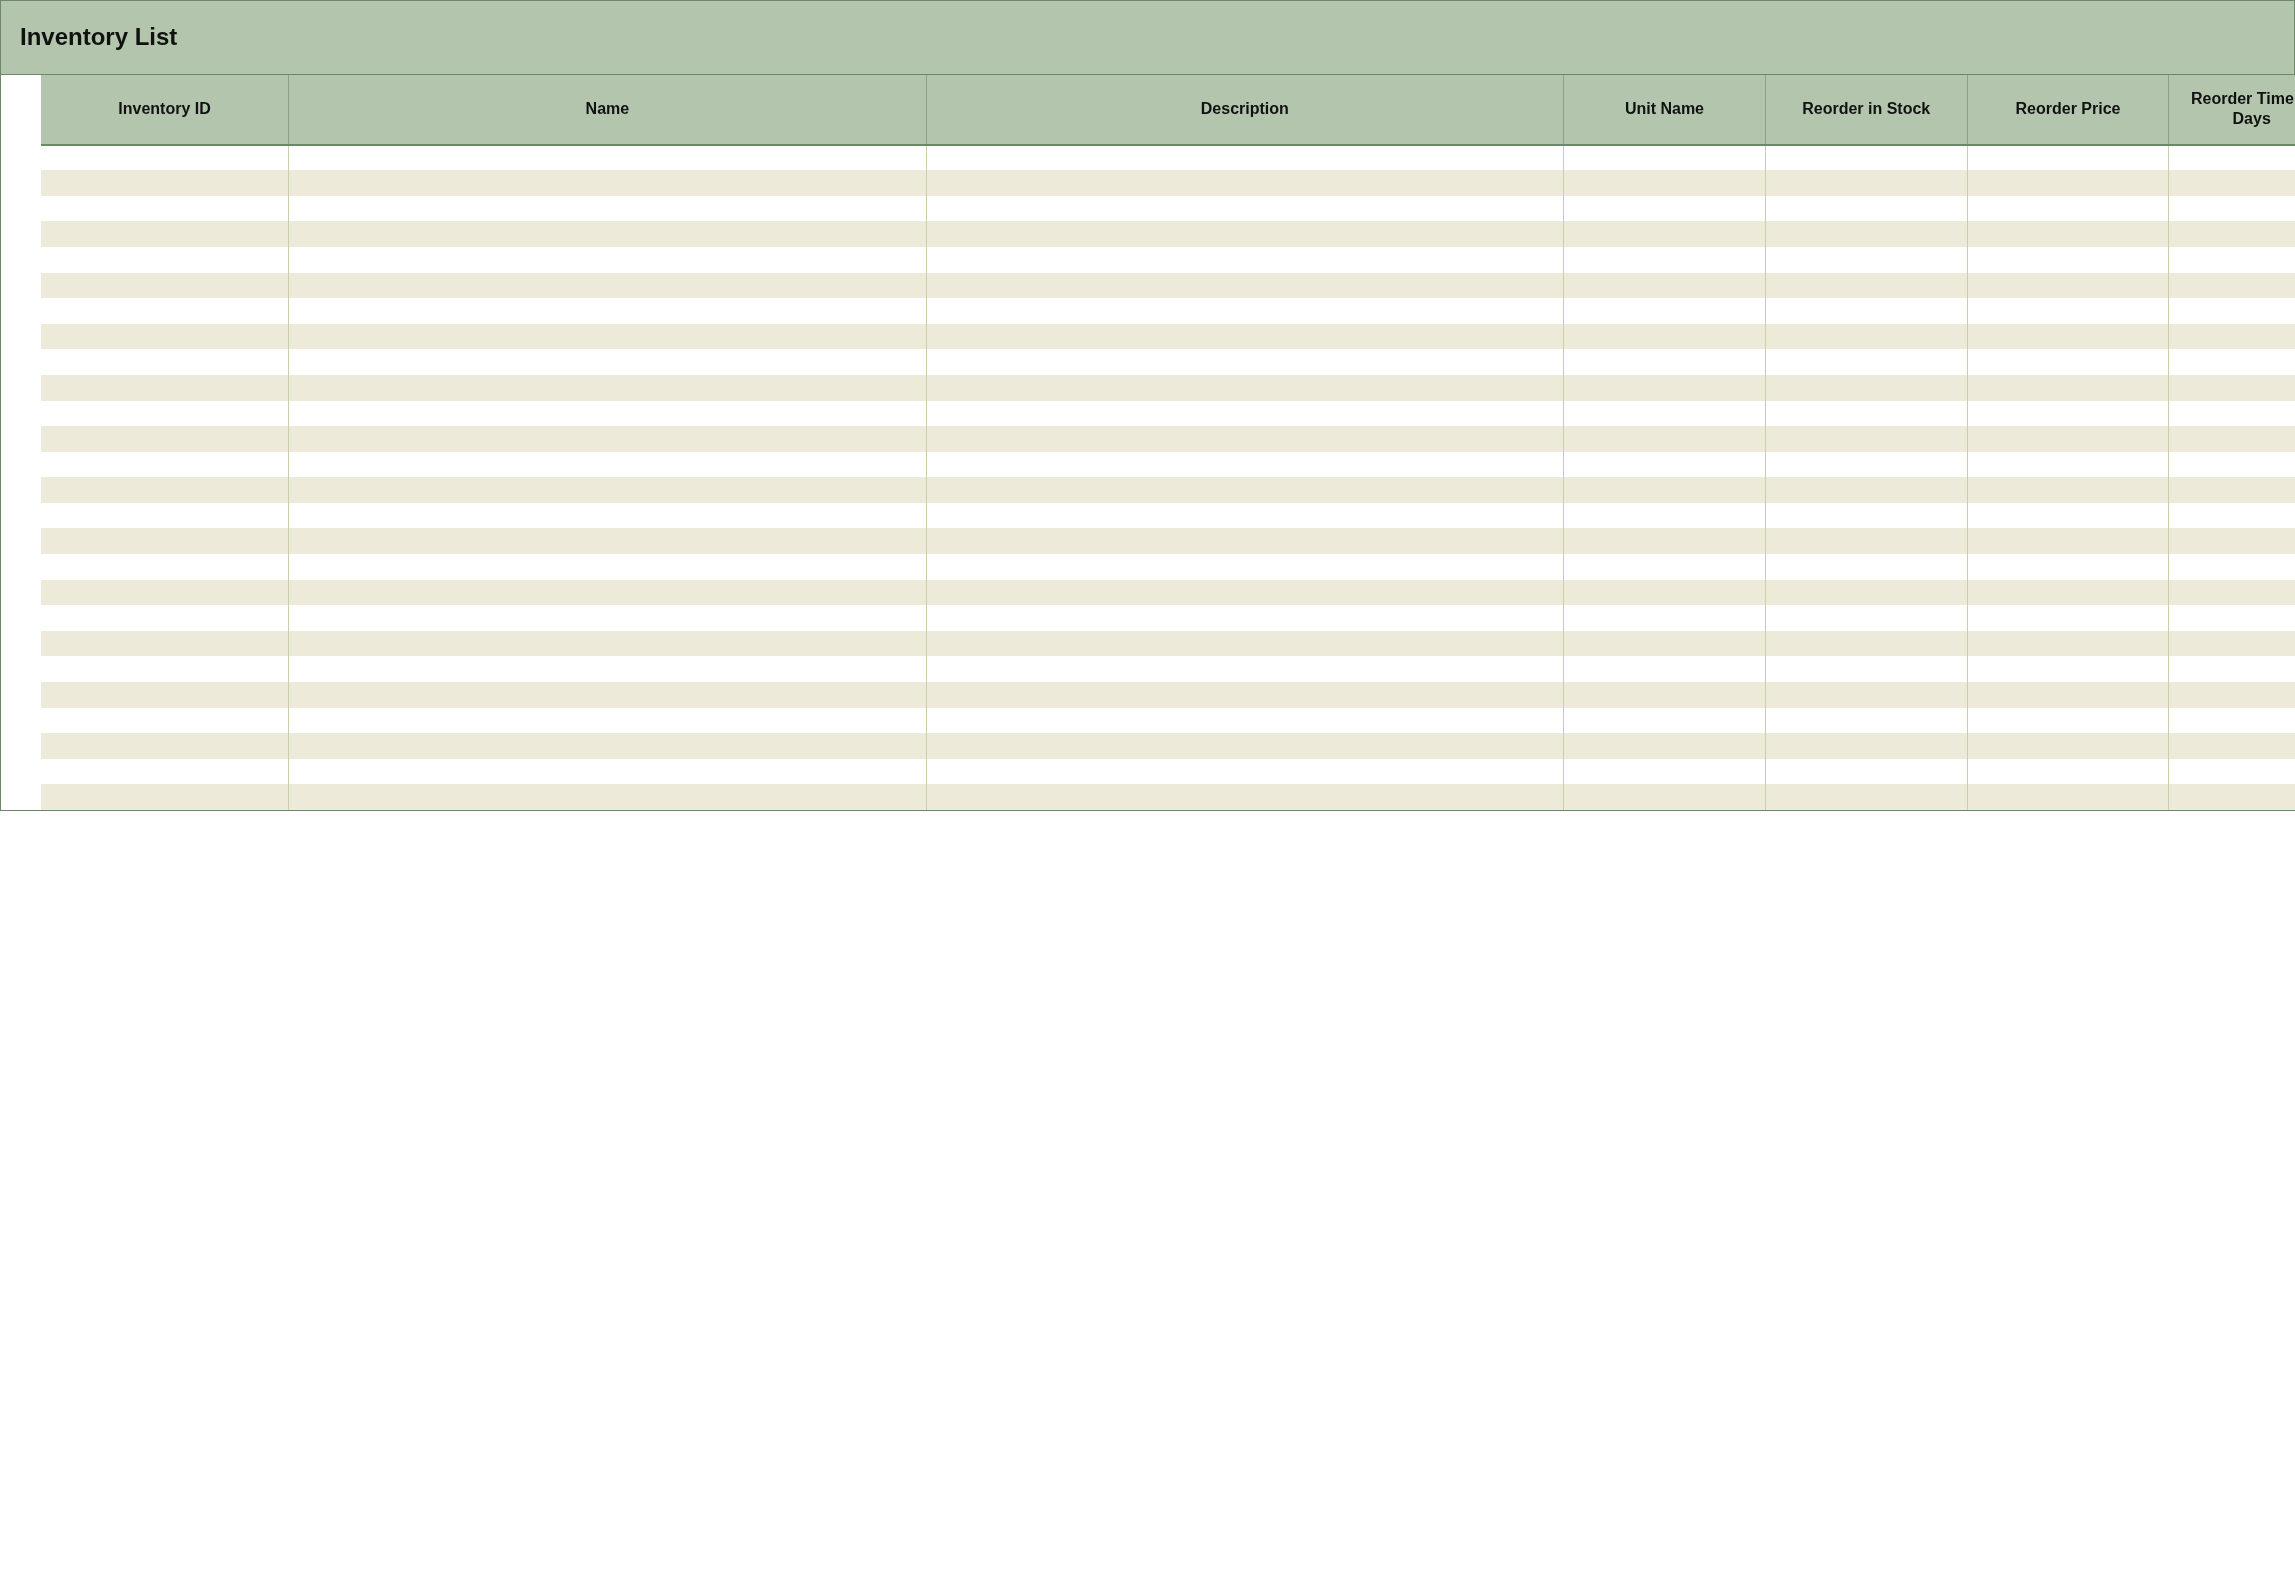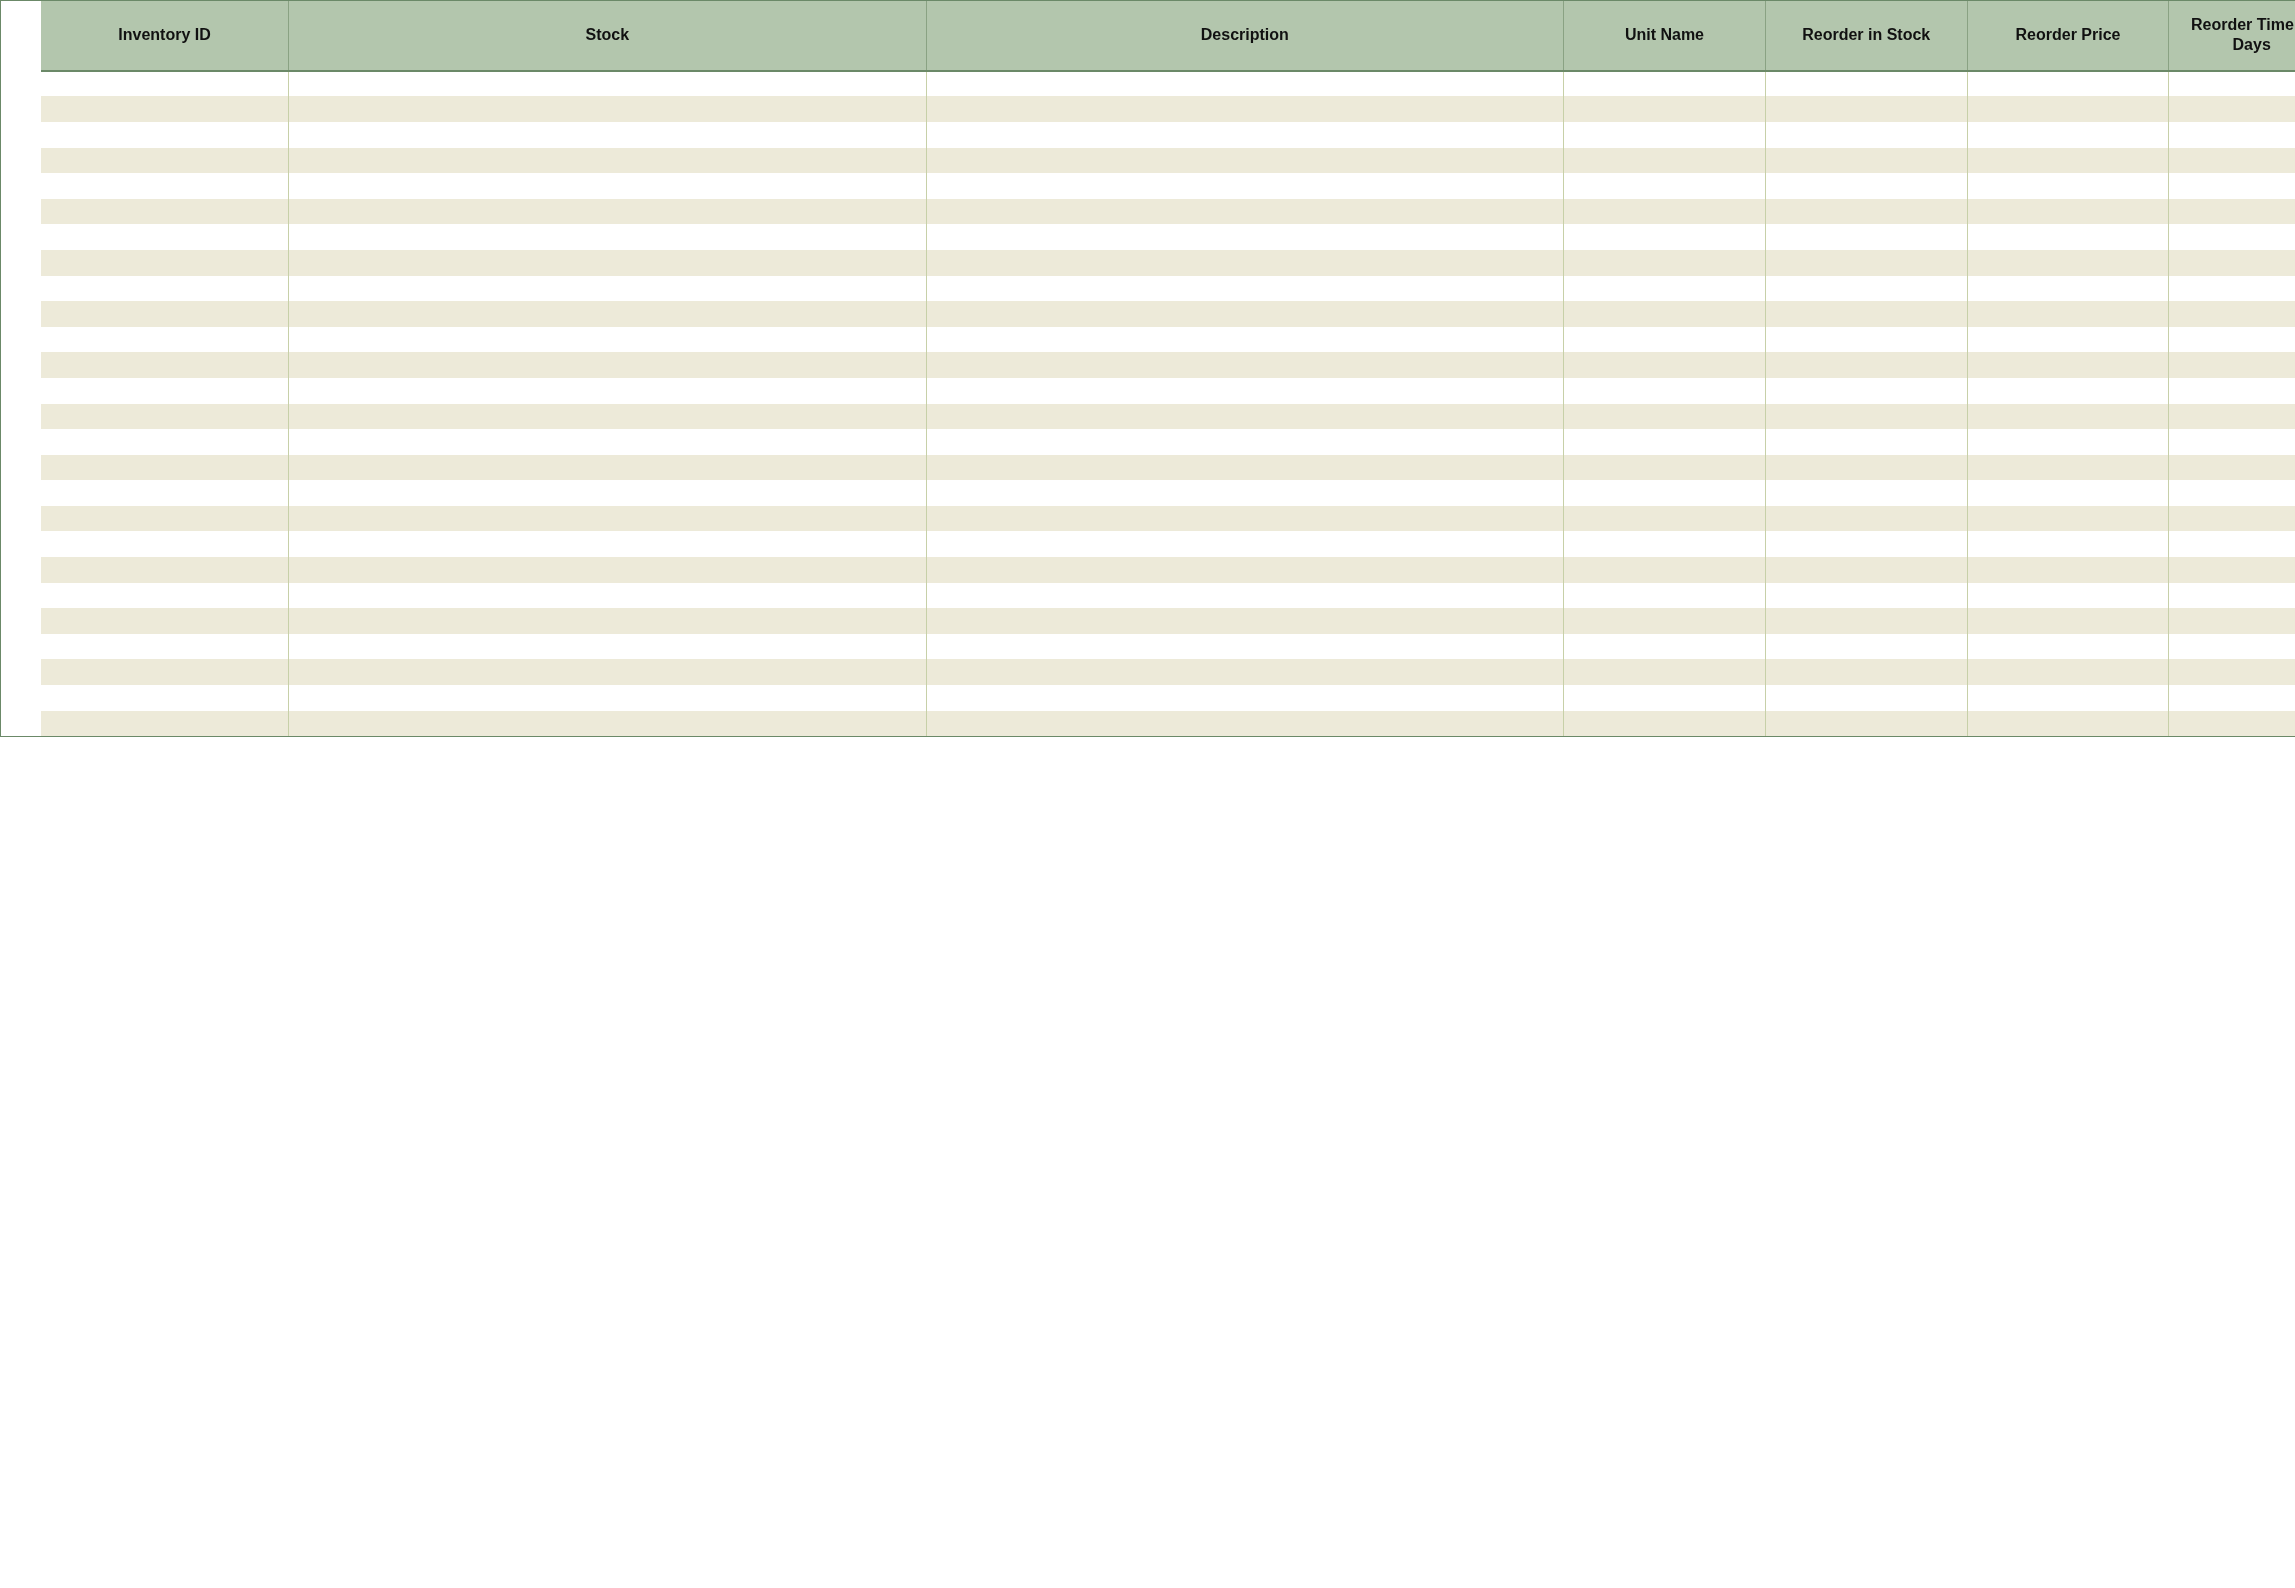--- a/index.html
+++ b/index.html
@@ -66,34 +66,37 @@
     .col-desc { width: 27.8%; }
     .col-price { width: 8.8%; }
     .col-qty { width: 8.8%; }
     .col-reorder { width: 8.8%; }
     .col-days { width: 7.2%; }
   </style>
 </head>
 <body>
 
 <div class="container">
+  <div class="title-bar">
+    <h1>Inventory List</h1>
+  </div>
   <table>
     <colgroup>
       <col class="col-id">
       <col class="col-name">
       <col class="col-desc">
       <col class="col-price">
       <col class="col-qty">
       <col class="col-reorder">
       <col class="col-days">
     </colgroup>
     <thead>
       <tr>
         <th>Inventory ID</th>
-        <th>Stock</th>
+        <th>Name</th>
         <th>Description</th>
         <th>Unit Name</th>
         <th>Reorder in Stock</th>
         <th>Reorder Price</th>
         <th>Reorder Time in Days</th>
       </tr>
     </thead>
     <tbody id="table-body">
     <tr>
           <td></td>

